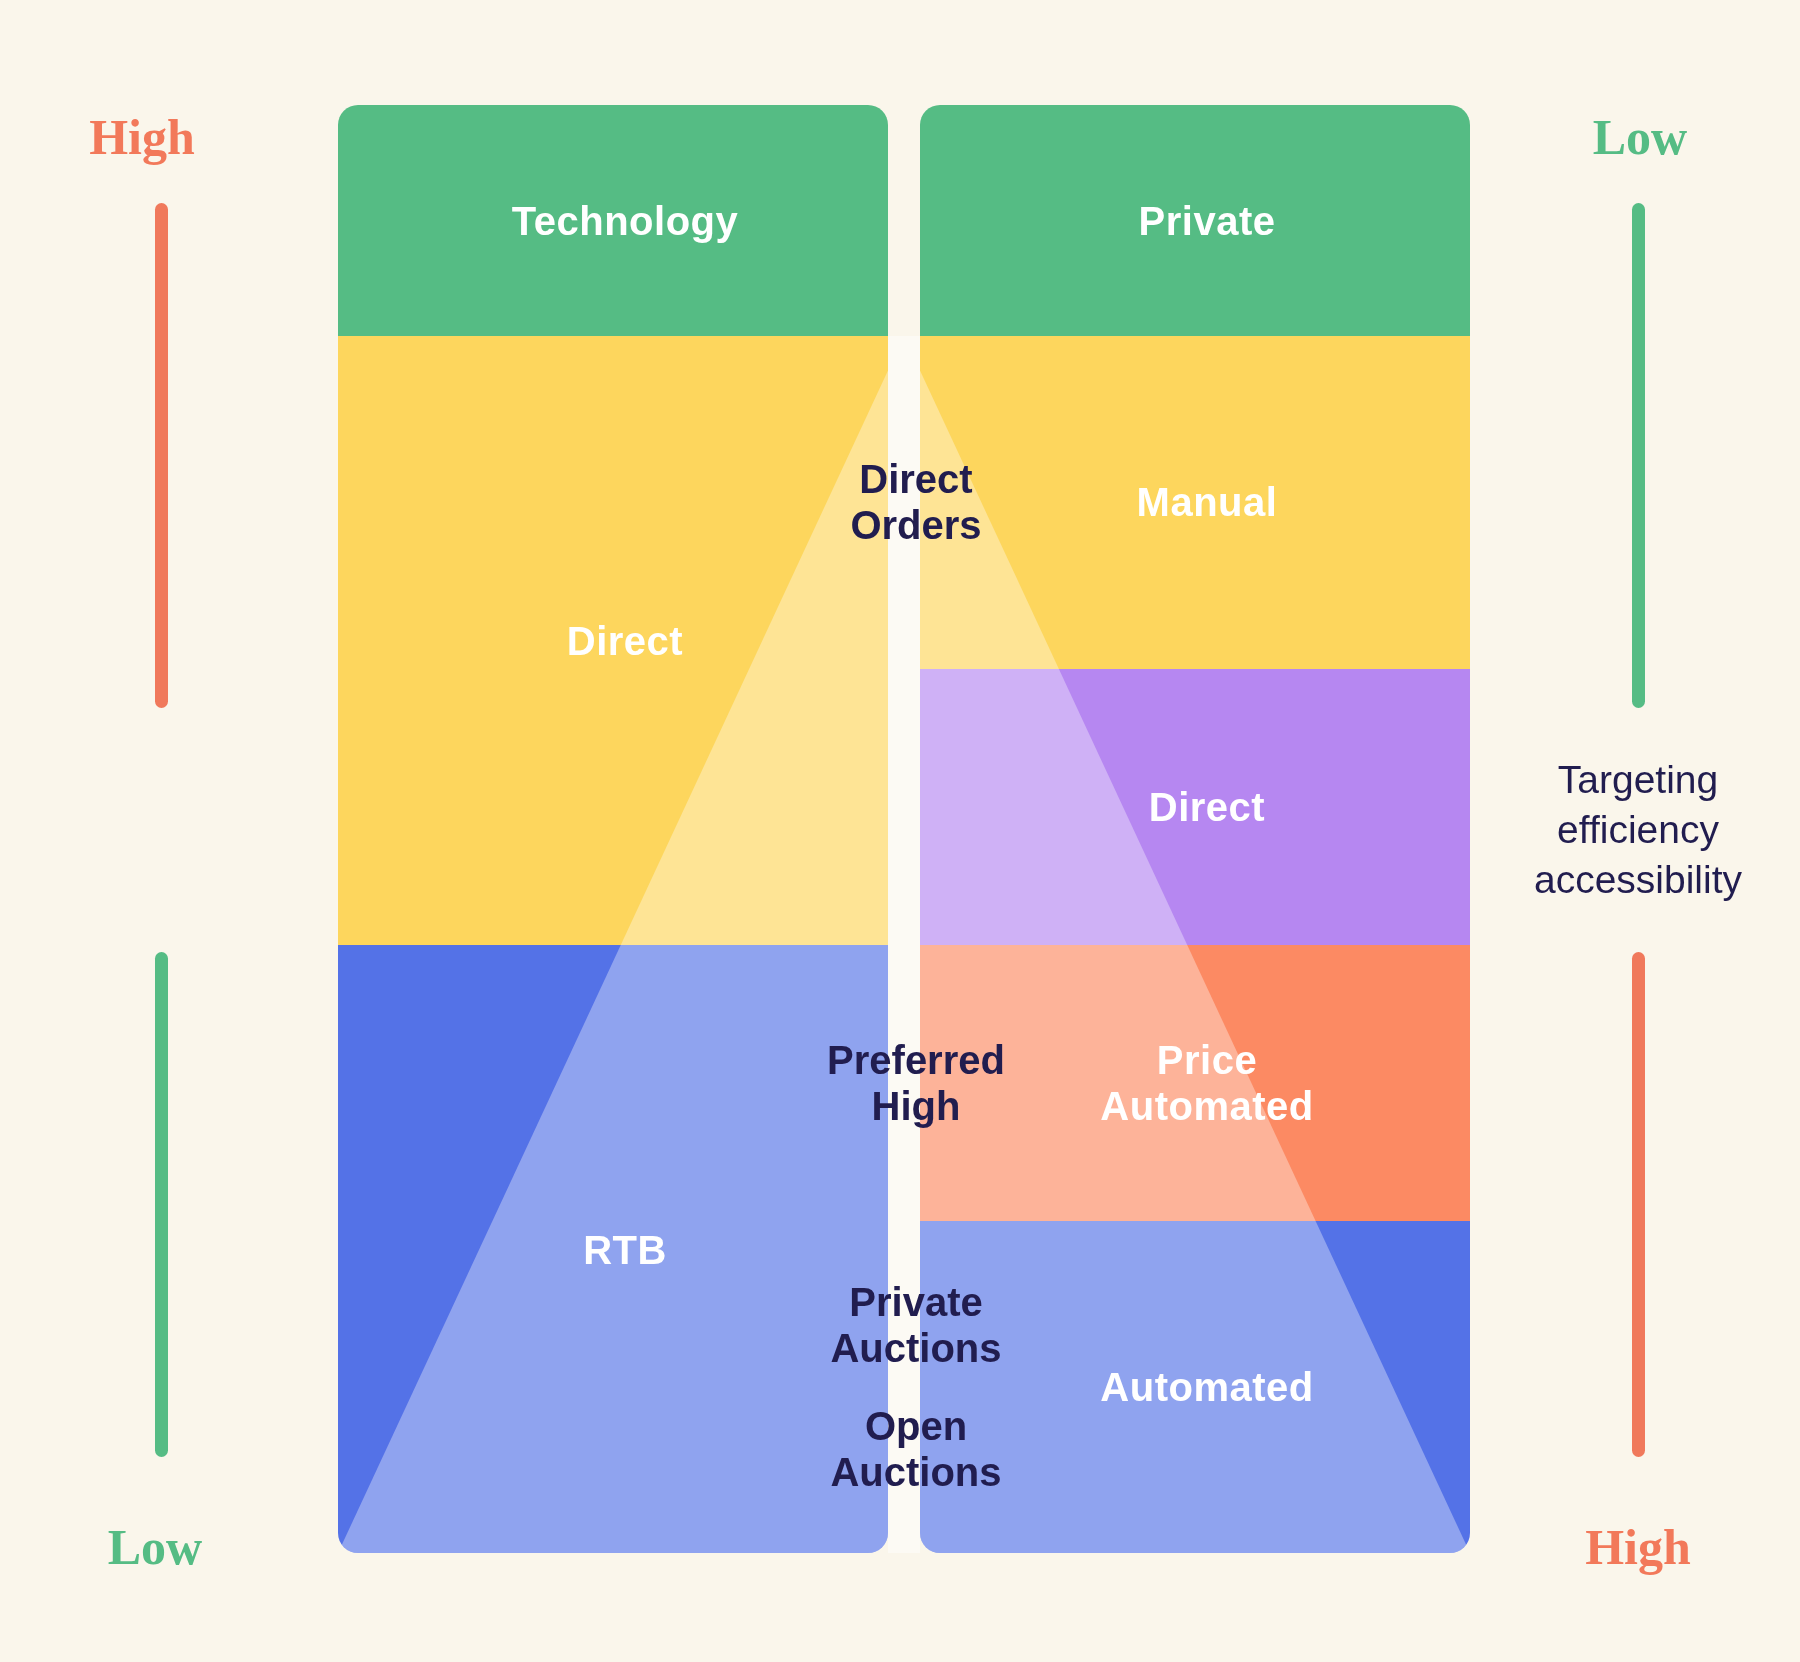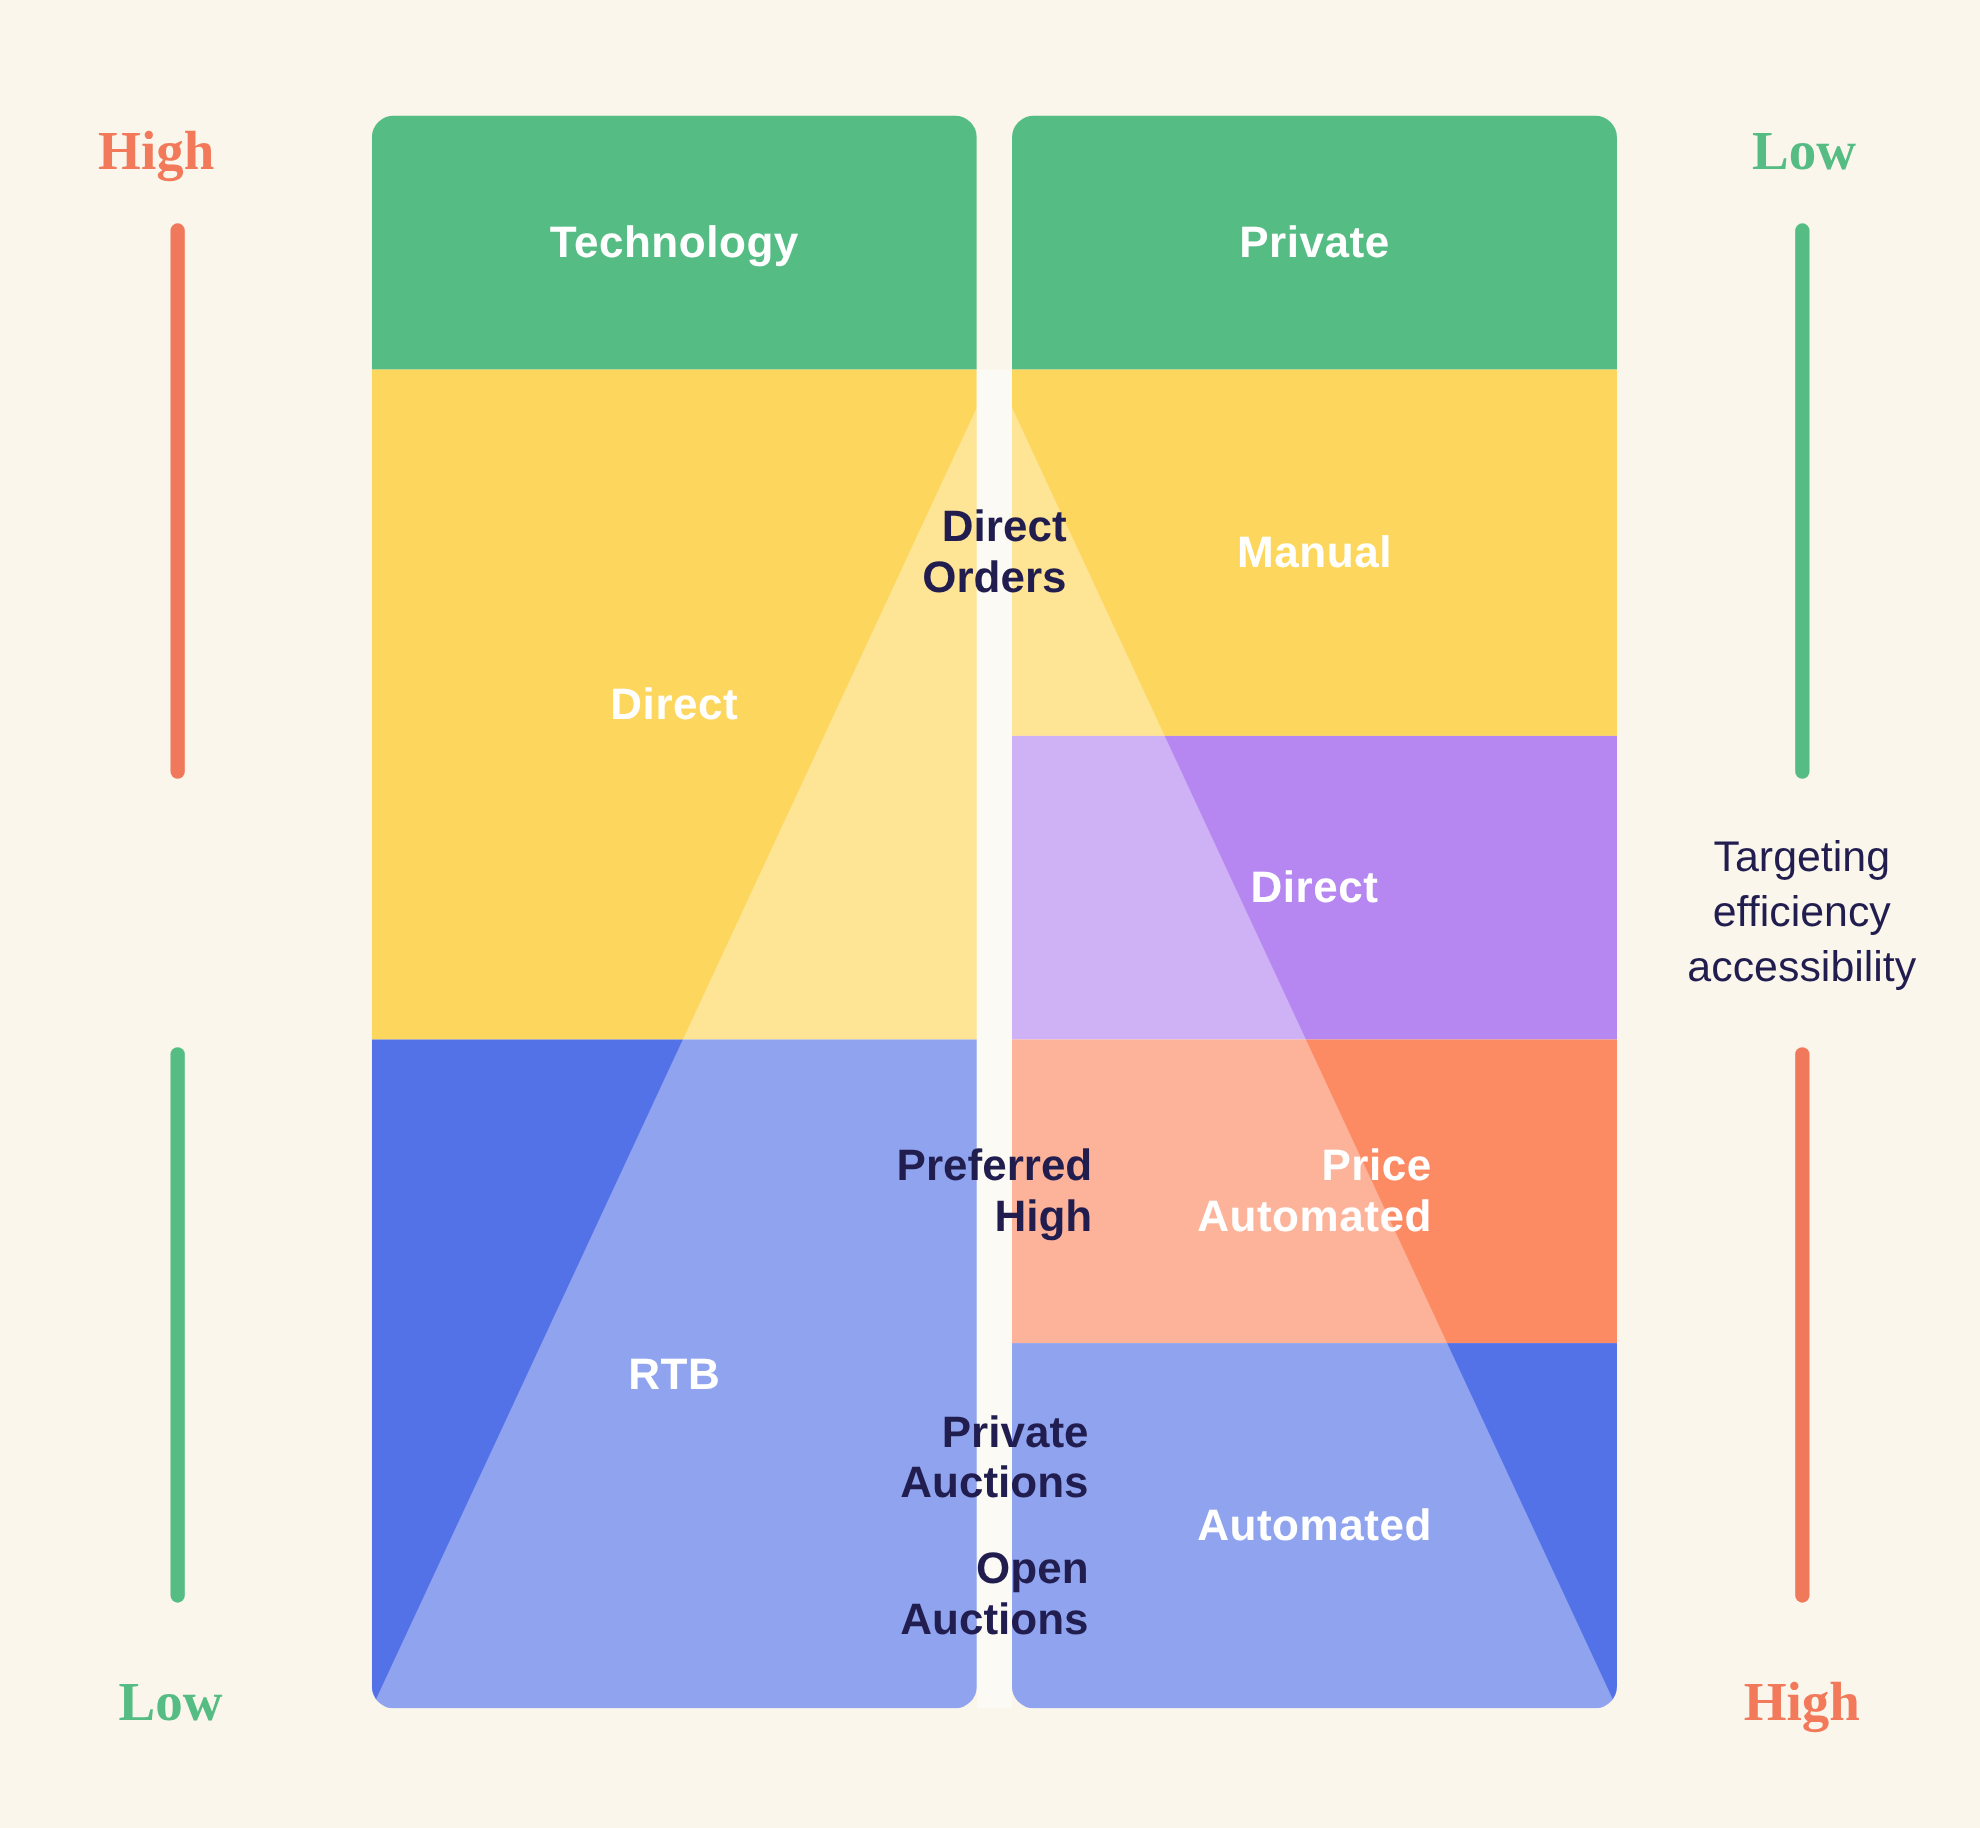--- a/index.html
+++ b/index.html
@@ -24,22 +24,22 @@
 
   
   .overlay{position:absolute;left:0;top:231px;width:550px;height:1217px;
     background:rgba(255,255,255,0.35);pointer-events:none;}
   .overlay-left{clip-path:polygon(566px 0px,0px 1217px,1132px 1217px);}
   .overlay-right{clip-path:polygon(-16px 0px,-582px 1217px,550px 1217px);}
   .gap-overlay{position:absolute;left:888px;top:336px;width:32px;height:1217px;
     background:rgba(255,255,255,0.45);pointer-events:none;}
 
   
-  .lbl{position:absolute;transform:translate(-50%,-50%);text-align:right;
-    white-space:nowrap;line-height:46px;z-index:10;}
+  .lbl{position:absolute;transform:translate(-50%,-50%);text-align:center;
+    white-space:nowrap;line-height:46px;z-index:10;margin-left:12px;}
   .lbl-white{color:#FFFFFF;font-size:40px;font-weight:600;letter-spacing:0.5px;}
   .lbl-dark{color:#211D4F;font-size:40px;font-weight:700;z-index:20;}
 
   
   .serif-label{position:absolute;transform:translate(-50%,-50%);
     font-family:Liberation Serif, serif;
     font-weight:700;font-size:50px;z-index:10;white-space:nowrap;margin-top:10px;}
   .c-orange{color:#F2795A;}
   .c-green{color:#55BC84;}
   .vline{position:absolute;width:13px;border-radius:7px;}

